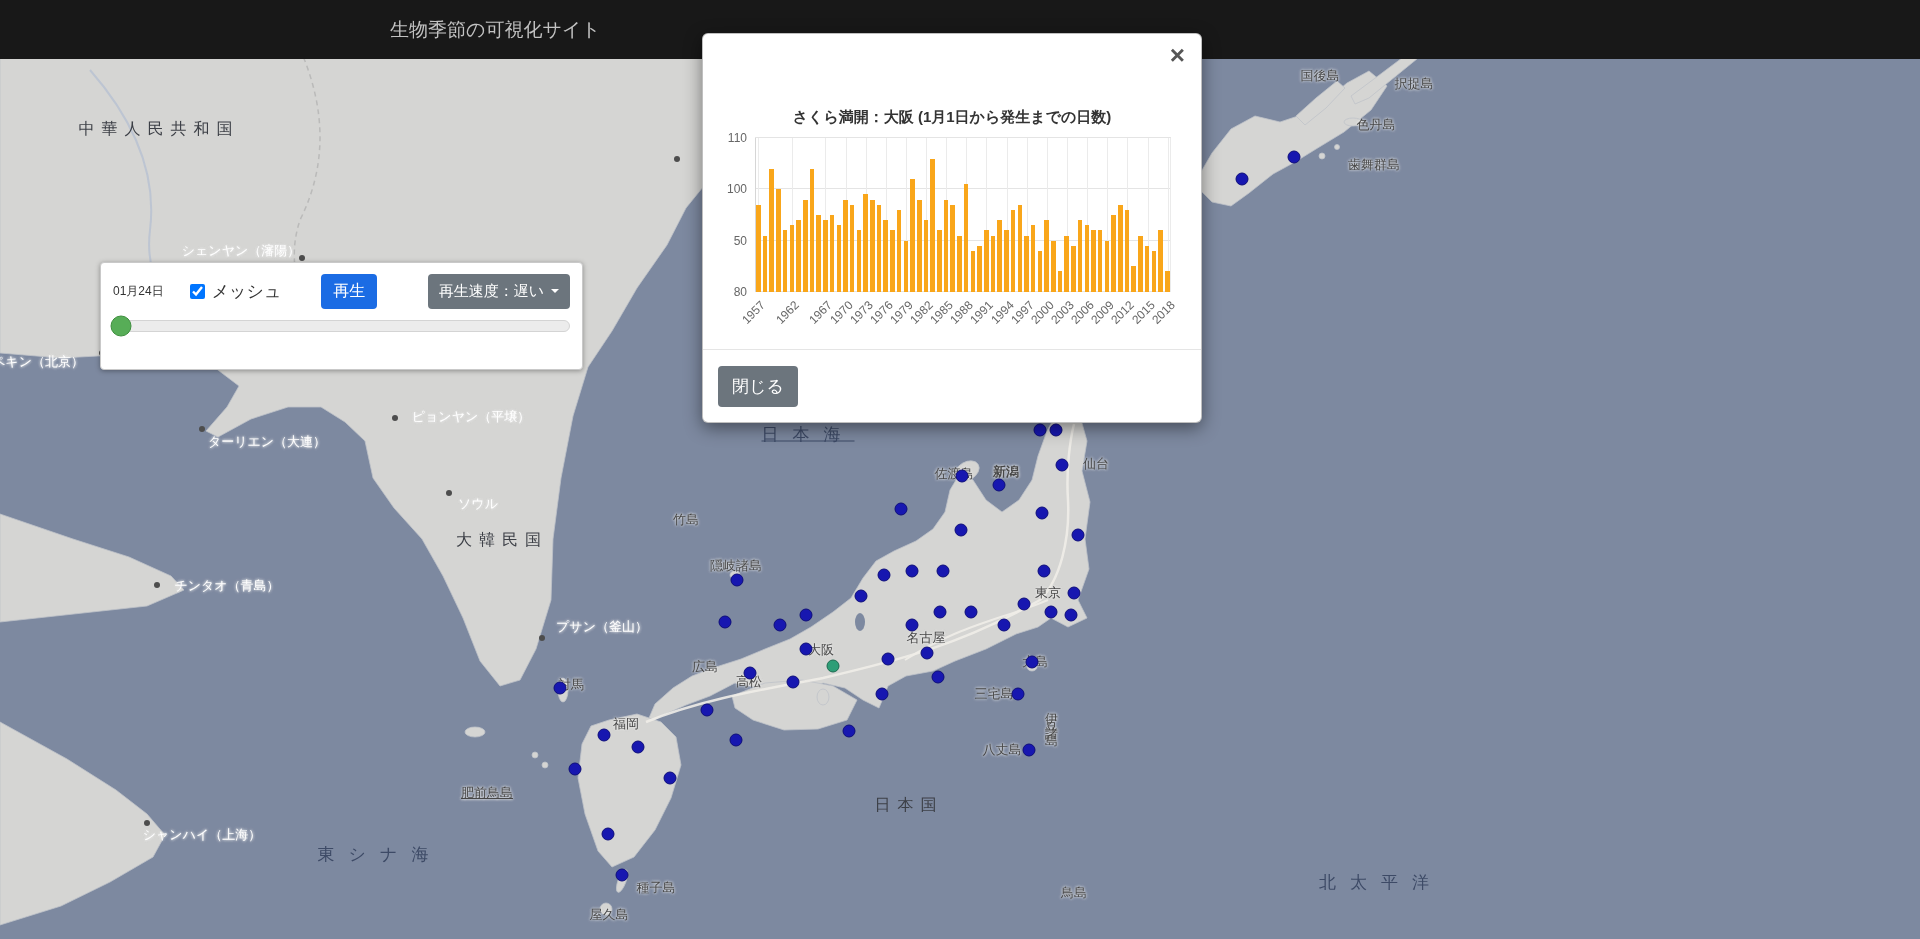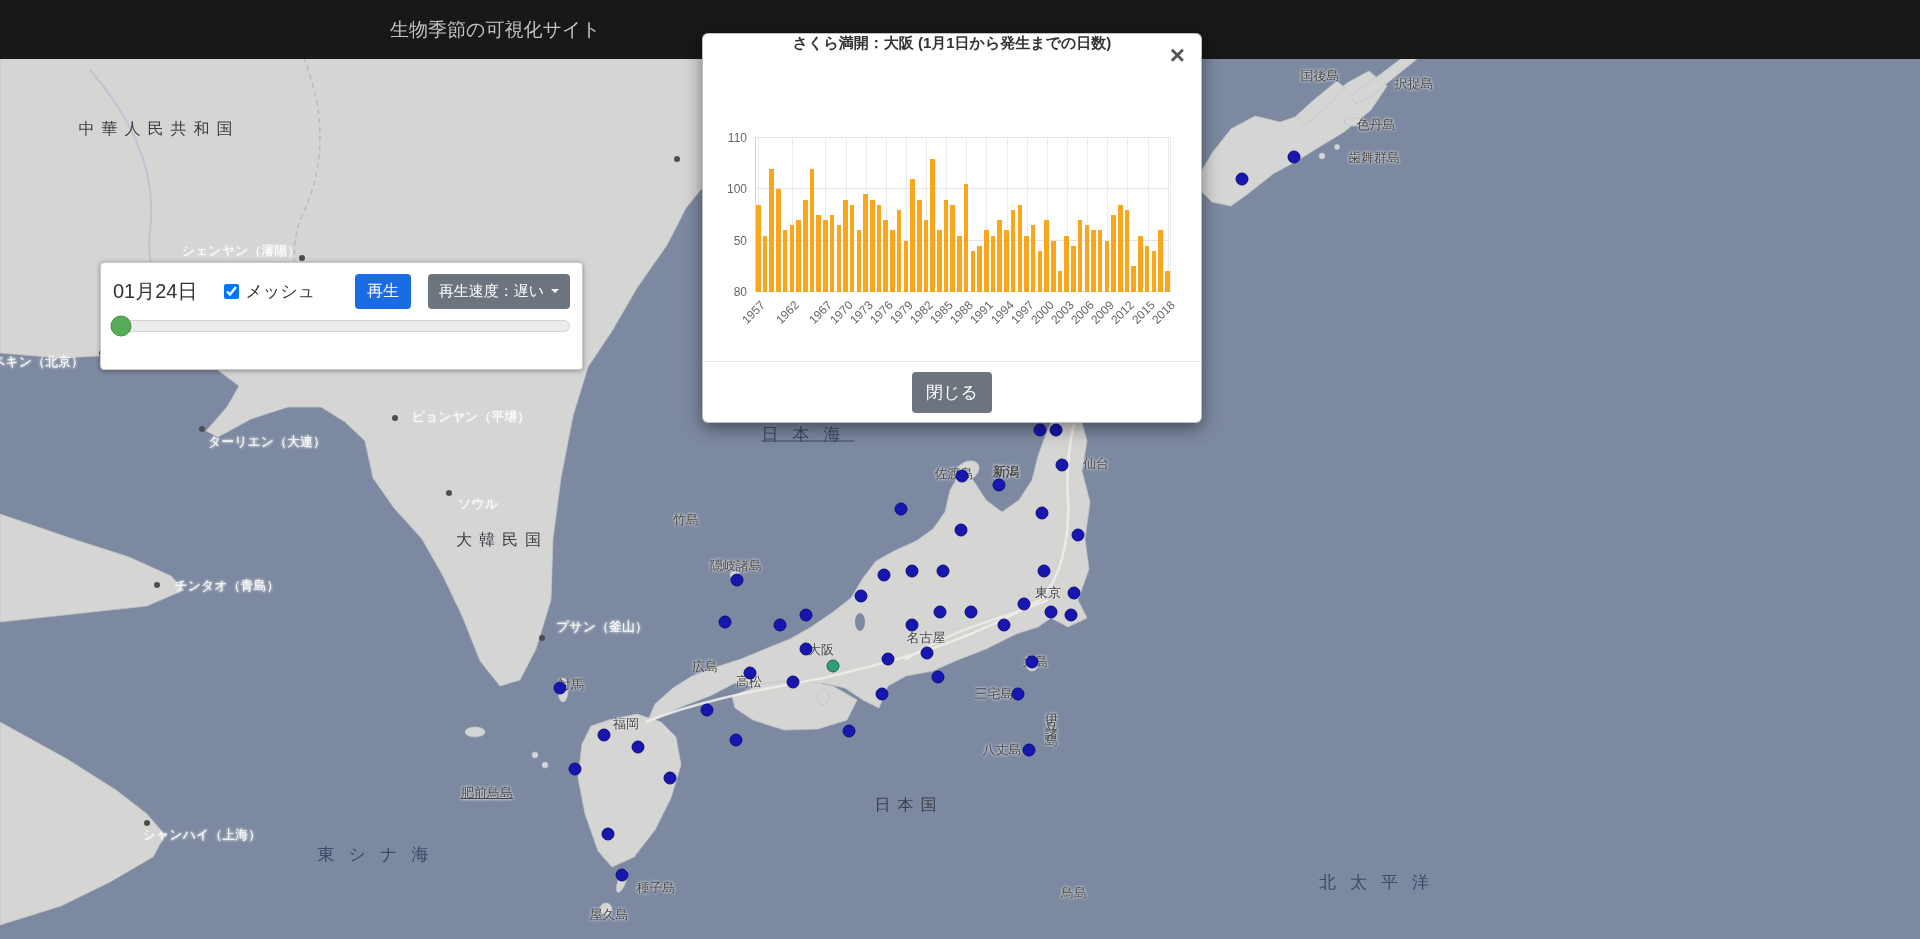--- a/index.html
+++ b/index.html
@@ -32,52 +32,52 @@
   .nav-items{display:flex;list-style:none;margin:0;padding:0;height:100%;}
   .nav-item{color:#8b8b8b;font-size:15px;padding:0 16px;height:100%;display:flex;
     align-items:center;gap:6px;cursor:pointer;}
   .caret{display:inline-block;width:0;height:0;border-top:4px solid currentColor;
     border-left:4px solid transparent;border-right:4px solid transparent;}
   
   .control-panel{position:absolute;left:100px;top:262px;width:483px;height:108px;
     background:#fff;z-index:300;border:1px solid #c9c9c9;border-radius:4px;
     box-shadow:0 1px 5px rgba(0,0,0,.35);padding:9px 12px;box-sizing:border-box;}
   .cp-row1{display:flex;align-items:center;height:38px;}
-  .cp-date{font-size:20px;color:#333;margin-right:26px;}
+  .cp-date{font-size:12px;color:#333;margin-right:26px;}
   .cp-mesh{display:flex;align-items:center;gap:7px;font-size:17px;color:#333;cursor:pointer;margin-right:40px;}
   .cp-mesh input{width:15px;height:15px;margin:0;}
   .play-btn{background:var(--blue,#1b6ce4);color:#fff;border:none;border-radius:4px;
     font-size:16px;padding:7px 12px;cursor:pointer;font-family:inherit;}
   .speed-btn{margin-left:auto;background:var(--gray,#6c757d);color:#fff;border:none;border-radius:4px;
     font-size:15px;padding:8px 11px;display:flex;align-items:center;gap:7px;cursor:pointer;font-family:inherit;}
   .slider{position:relative;height:10px;background:#ececec;border:1px solid #d4d4d4;
     border-radius:6px;margin-top:10px;cursor:pointer;}
   .slider-handle{position:absolute;top:50%;width:21px;height:21px;border-radius:50%;
     background:var(--green,#57ad57);border:1px solid #3f8f3f;transform:translate(-50%,-50%);
     box-sizing:border-box;cursor:ew-resize;}
   
   .modal{position:absolute;left:702px;top:33px;width:500px;height:390px;background:#fff;
     border:1px solid rgba(0,0,0,.25);border-radius:6px;z-index:1000;
     box-shadow:0 5px 18px rgba(0,0,0,.45);box-sizing:border-box;}
   .modal-close{position:absolute;top:8px;right:16px;font-size:26px;line-height:1;
     color:#555;cursor:pointer;font-weight:bold;}
-  .chart-title{text-align:center;font-size:15px;font-weight:bold;color:#333;}
+  .chart-title{margin-top:74px;text-align:center;font-size:15px;font-weight:bold;color:#333;}
   .chart-area{position:absolute;left:52px;top:104px;width:416px;height:154px;}
   .hline{position:absolute;left:0;right:0;height:1px;background:#e4e4e4;z-index:1;}
   .vline{position:absolute;top:0;bottom:0;width:1px;background:#ebebeb;z-index:1;}
   .axisline{position:absolute;top:0;bottom:0;width:1px;background:#d6d6d6;z-index:2;}
   .ylabel{position:absolute;right:calc(100% + 8px);font-size:12px;color:#666;
     transform:translateY(50%);z-index:3;}
   .xlabel{position:absolute;top:calc(100% + 6px);font-size:12px;color:#666;white-space:nowrap;
     transform-origin:right top;transform:translateX(-100%) rotate(-45deg);z-index:3;}
   .bars{position:absolute;inset:0;display:flex;align-items:flex-end;z-index:2;}
   .bar-slot{flex:1;height:100%;display:flex;justify-content:center;align-items:flex-end;}
   .bar{width:68%;background:var(--bar,#f9a61a);}
-  .modal-footer{position:absolute;left:0;right:0;bottom:0;height:61px;border-top:1px solid #e5e5e5;
-    display:flex;align-items:center;justify-content:center;padding:0 15px;box-sizing:border-box;}
+  .modal-footer{position:absolute;left:0;right:0;bottom:0;height:73px;border-top:1px solid #e5e5e5;
+    display:flex;align-items:center;justify-content:flex-start;padding:0 15px;box-sizing:border-box;}
   .close-btn{background:var(--gray,#6c757d);color:#fff;border:none;border-radius:4px;
     font-size:17px;padding:9px 14px;cursor:pointer;font-family:inherit;}
 </style>
 </head>
 <body>
 
 <div class="map">
   <svg width="1920" height="939" viewBox="0 0 1920 939">
 
     <polygon class="land" points="0,49 778,50 747,116 716,171 686,208 667,245 637,288 612,331 588,367 573,416 561,478 553,539 551,600 536,649 520,680 500,686 480,661 463,618 443,576 422,539 394,508 373,478 365,441 345,422 321,407 288,407 251,419 218,437 206,431 227,407 239,386 214,367 171,361 116,355 61,358 0,353" fill="#d5d5d3" stroke="#bfc3c9" stroke-width="0.8"></polygon>
@@ -131,21 +131,21 @@
       <div class="maplabel city" style="left: 227px; top: 586px;">チンタオ（青島）</div>
       <div class="maplabel city" style="left: 602px; top: 627px;">プサン（釜山）</div>
       <div class="maplabel city" style="left: 202px; top: 835px;">シャンハイ（上海）</div>
       <div class="maplabel sea" style="left: 380px; top: 854px;">東シナ海</div>
       <div class="maplabel sea" style="left: 808px; top: 434px; text-decoration: underline;">日本海</div>
       <div class="maplabel country" style="left: 909px; top: 805px;">日本国</div>
       <div class="maplabel sea" style="left: 1381px; top: 882px;">北太平洋</div>
       <div class="maplabel place" style="left: 1414px; top: 65px; margin-top: 19px;">択捉島</div>
       <div class="maplabel place" style="left: 1320px; top: 76px;">国後島</div>
       <div class="maplabel place" style="left: 1376px; top: 125px;">色丹島</div>
-      <div class="maplabel place" style="left: 1374px; top: 158px;">歯舞群島</div>
+      <div class="maplabel place" style="left: 1374px; top: 165px;">歯舞群島</div>
       <div class="maplabel place" style="left: 954px; top: 466px; margin-top: 8px;">佐渡島</div>
       <div class="maplabel place" style="left: 1006px; top: 472px; font-weight: bold;">新潟</div>
       <div class="maplabel place" style="left: 1096px; top: 464px;">仙台</div>
       <div class="maplabel place" style="left: 1048px; top: 593px;">東京</div>
       <div class="maplabel place" style="left: 821px; top: 650px;">大阪</div>
       <div class="maplabel place" style="left: 926px; top: 638px;">名古屋</div>
       <div class="maplabel place" style="left: 705px; top: 667px;">広島</div>
       <div class="maplabel place" style="left: 749px; top: 682px;">高松</div>
       <div class="maplabel place" style="left: 626px; top: 724px;">福岡</div>
       <div class="maplabel place" style="left: 686px; top: 520px;">竹島</div>

